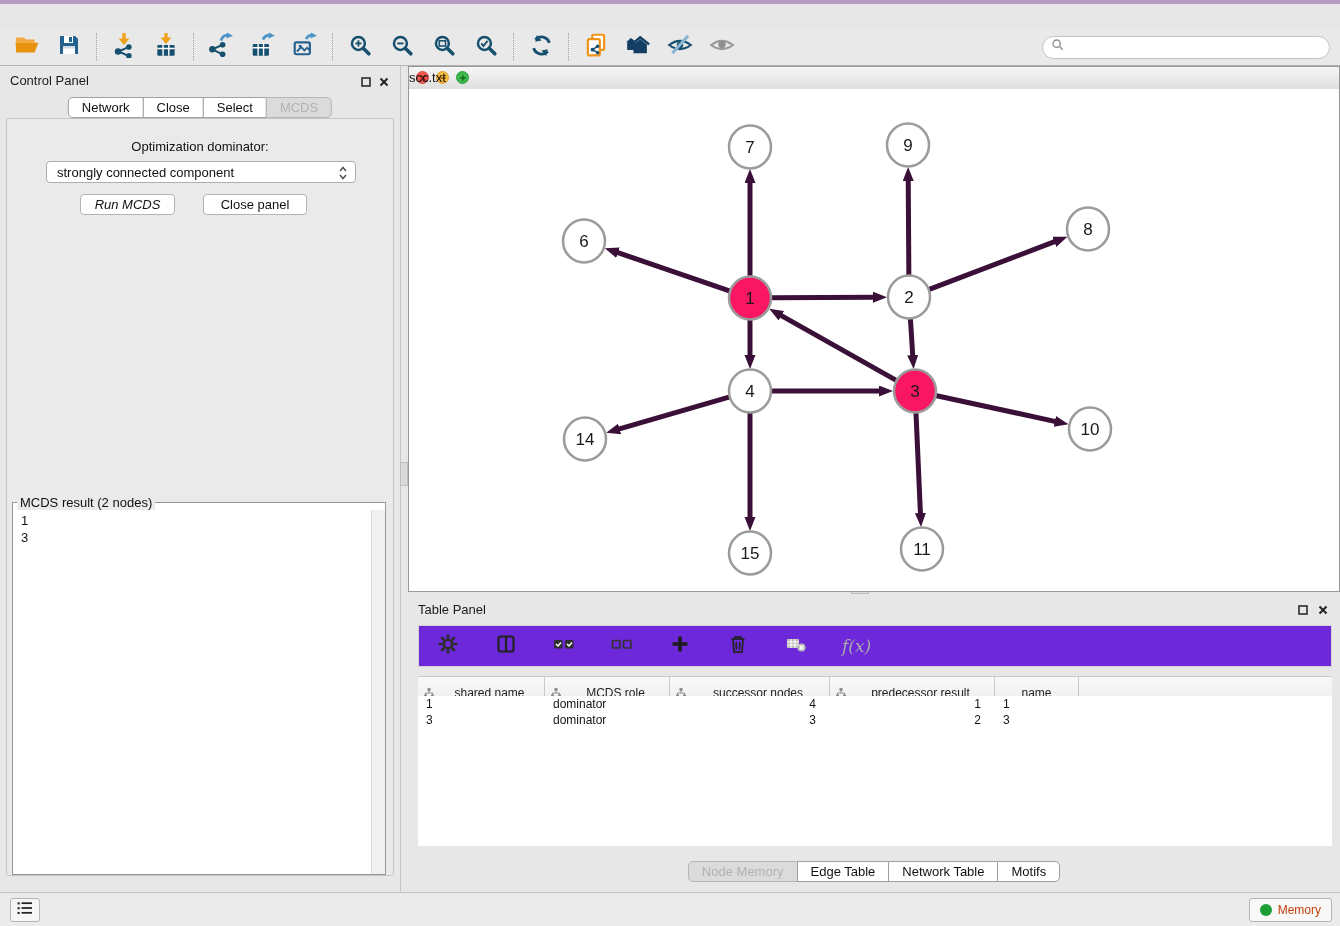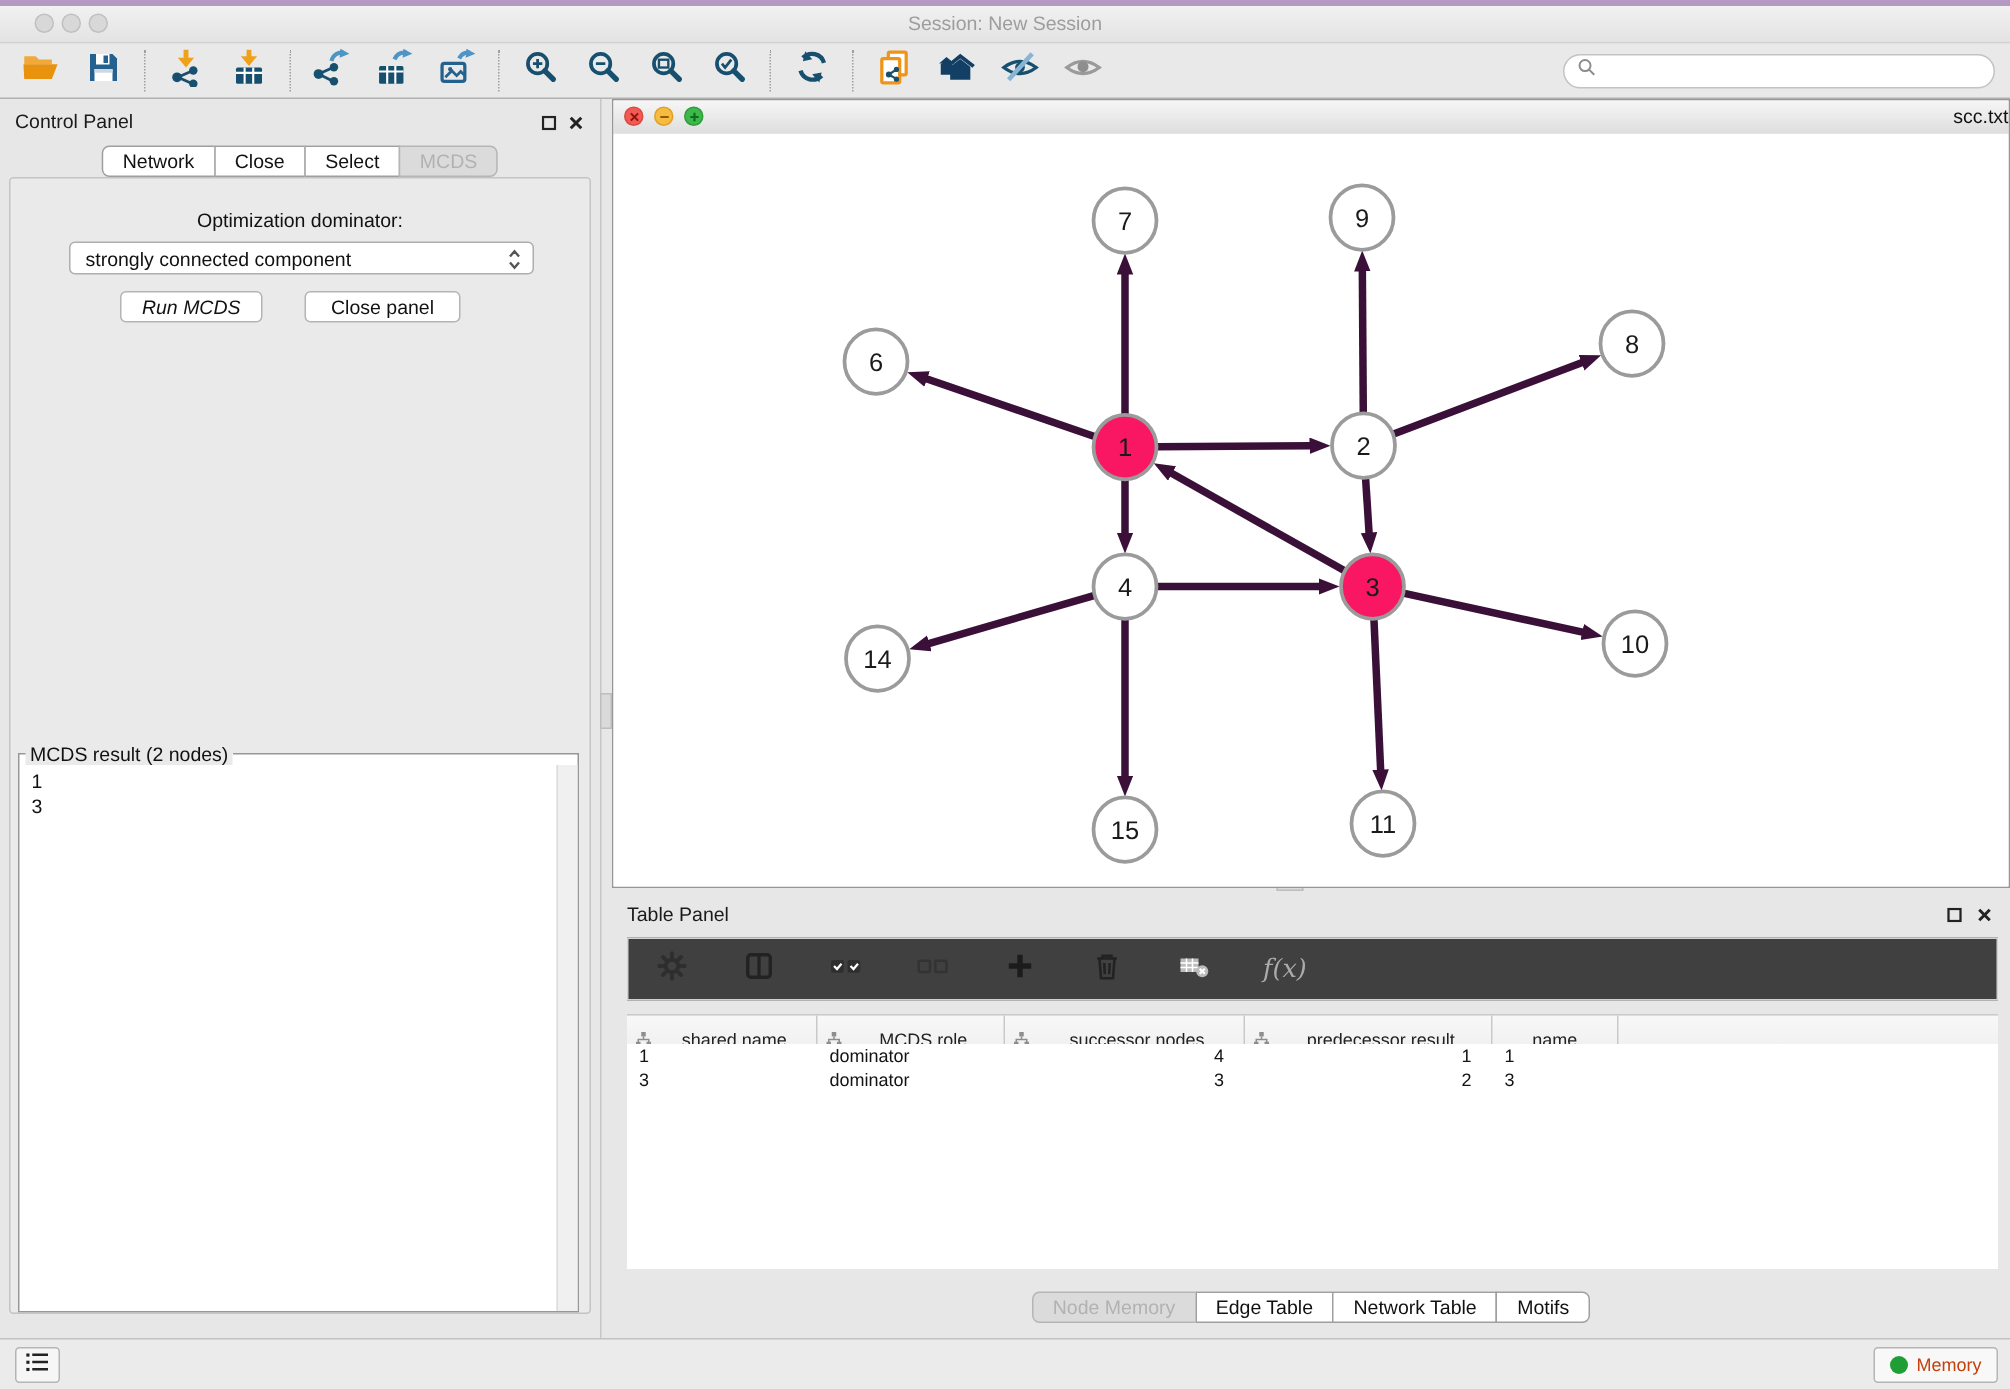--- a/index.html
+++ b/index.html
@@ -49,29 +49,29 @@
                  border:1px solid #979797;background:#fff;box-sizing:border-box;}
   .mcds-fieldset legend{font-size:13px;color:#111;margin-left:4px;padding:0 3px;background:#eaeaea;}
   .mcds-text{position:absolute;left:8px;top:2px;font-size:13px;line-height:17px;color:#111;white-space:pre;}
   .mcds-scroll{position:absolute;right:0;top:0;bottom:0;width:13px;background:#f0f0f0;border-left:1px solid #dcdcdc;}
   .v-grip{position:absolute;left:400px;top:462px;width:8px;height:24px;background:#dadada;border:1px solid #bdbdbd;box-sizing:border-box;}
   .h-grip{position:absolute;left:851px;top:586px;width:18px;height:8px;background:#dadada;border:1px solid #bdbdbd;box-sizing:border-box;}
   
   .netframe{position:absolute;left:408px;top:66px;width:932px;height:526px;background:#fff;
             border:1px solid #979797;box-sizing:border-box;}
   .nf-titlebar{position:relative;height:22px;background:linear-gradient(#f6f6f6,#dedede);border-bottom:1px solid #ababab;}
-  .nf-title{position:absolute;left:0;right:0;top:0;text-align:right;font-size:13px;color:#111;line-height:21px;}
+  .nf-title{position:absolute;left:0;right:0;top:0;text-align:left;font-size:13px;color:#111;line-height:21px;}
   .light{position:absolute;top:4px;width:13px;height:13px;border-radius:50%;box-sizing:border-box;display:flex;align-items:center;justify-content:center;}
   .light-red{left:7px;background:#f25a52;border:1px solid #d94b43;}
   .light-yellow{left:27px;background:#f6bb40;border:1px solid #dfa32d;}
   .light-green{left:47px;background:#3db84d;border:1px solid #2f9e3a;}
   .nf-canvas{position:absolute;left:0;top:22px;right:0;bottom:0;background:#fff;}
   
   .tpanel{position:absolute;left:408px;top:595px;width:932px;height:295px;background:#e7e7e7;}
-  .t-toolbar{position:absolute;left:10px;right:8px;top:30px;height:42px;background:#404040;
+  .t-toolbar{position:absolute;left:10px;right:8px;top:30px;height:42px;background:#6d28d9;
              border:1px solid #d2d2d2;box-sizing:border-box;display:flex;align-items:center;padding-left:17px;gap:34px;}
   .t-tool{display:flex;align-items:center;justify-content:center;width:24px;height:24px;}
   .fx{font-family:"DejaVu Serif",serif;font-style:italic;color:#ababab;font-size:17px;}
   .t-header{position:absolute;left:10px;right:8px;top:81px;height:33px;background:linear-gradient(#f8f8f8,#ededed);
             border-top:1px solid #cacaca;border-bottom:1px solid #9c9c9c;display:flex;font-size:12px;color:#222;box-sizing:border-box;}
   .th{display:flex;align-items:center;border-right:1px solid #c9c9c9;box-sizing:border-box;height:100%;}
   .th .lbl{flex:1;text-align:center;}
   .th svg{margin-left:5px;}
   .t-body{position:absolute;left:10px;right:8px;top:101px;height:150px;background:#fff;font-size:12px;color:#141414;}
   .tr{display:flex;height:16px;align-items:center;}
@@ -84,26 +84,20 @@
   .sb-memory{position:absolute;right:8px;top:5px;height:24px;padding:0 10px;background:#f8f8f8;border:1px solid #b5b5b5;
              border-radius:3px;display:flex;align-items:center;gap:6px;font-size:12px;color:#c2410c;box-sizing:border-box;}
   .mem-dot{width:12px;height:12px;border-radius:50%;background:#1f9e35;}
 </style>
 </head>
 <body>
 
 <div class="app">
   <div class="top-strip"></div>
 
-  <div class="titlebar">
-    <span class="tl tl1"></span>
-    <span class="tl tl2"></span>
-    <span class="tl tl3"></span>
-    <div class="title-text">Session: New Session</div>
-  </div>
 
   <div class="toolbar">
     <span class="tbtn">
         <span><svg viewBox="0 0 24 24" width="26" height="26">
             <path d="M2 5h7l2 2h8v3H2z" fill="#f2a93b"></path>
             <path d="M1.5 10h21l-3.5 9h-17z" fill="#e8920e"></path>
           </svg></span>
       </span>
     <span class="tbtn">
         <span><svg viewBox="0 0 24 24" width="24" height="24">

